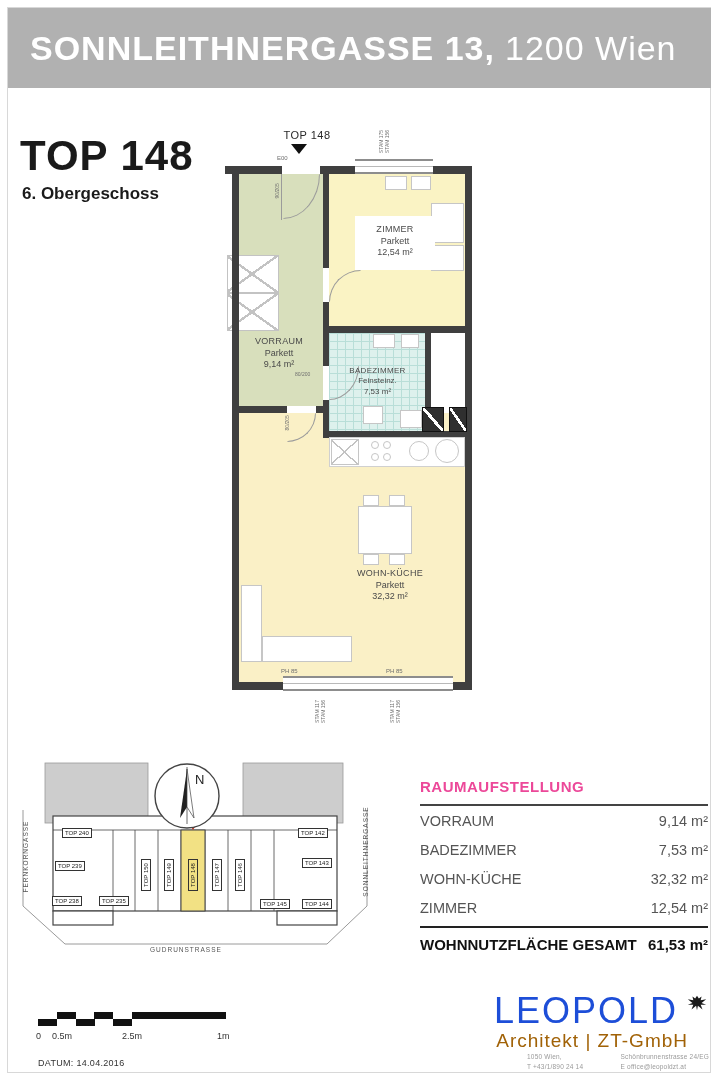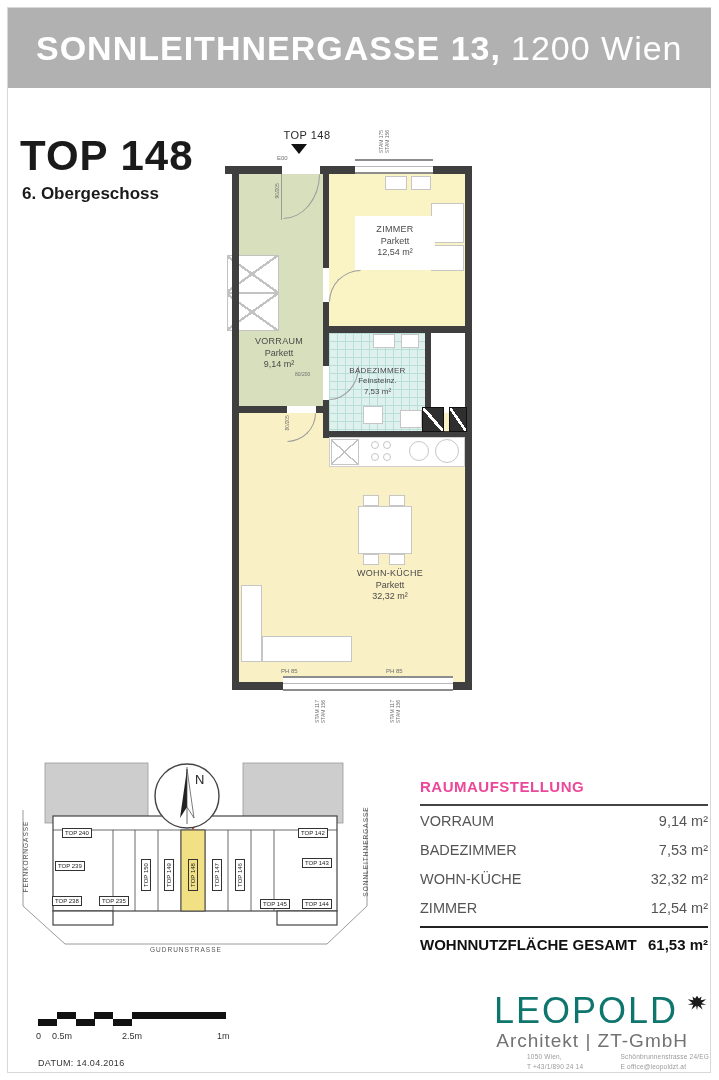--- a/index.html
+++ b/index.html
@@ -1,18 +1,18 @@
 <!DOCTYPE html>
 <html><head>
 <meta charset="utf-8">
 <style>
   * { margin:0; padding:0; box-sizing:border-box; }
   body { width:719px; height:1080px; background:#fff; font-family:"Liberation Sans", sans-serif; position:relative; overflow:hidden; }
   .frame { position:absolute; left:7px; top:7px; width:704px; height:1066px; border:1px solid #d8d8d8; pointer-events:none; }
-  .header { position:absolute; left:8px; top:8px; width:703px; height:80px; background:#b1b1b1; color:#fff; display:flex; align-items:center; padding-left:28px; font-size:34px; letter-spacing:1px; }
+  .header { position:absolute; left:8px; top:8px; width:703px; height:80px; background:#b1b1b1; color:#fff; display:flex; align-items:center; padding-left:22px; font-size:34px; letter-spacing:1px; }
   .header b { font-weight:700; margin-right:10px; }
   .header span.light { font-weight:400; }
   .unit-title { position:absolute; left:20px; top:132px; font-size:42px; font-weight:800; color:#1a1a1a; letter-spacing:1px; }
   .floor-title { position:absolute; left:22px; top:184px; font-size:17px; font-weight:700; color:#1a1a1a; }
 
   
   .plan { position:absolute; left:225px; top:128px; width:252px; height:602px; }
   .wall { position:absolute; background:#3f3f3f; }
   .room { position:absolute; }
   .bath-tiles { background-color:#def1ed; background-image:linear-gradient(#b9ded8 1px, transparent 1px), linear-gradient(90deg,#b9ded8 1px, transparent 1px); background-size:8px 8px; }
@@ -41,22 +41,22 @@
   
   .rtable { position:absolute; left:420px; top:778px; width:288px; color:#555; }
   .rtable .ttl { font-size:15px; font-weight:700; color:#ec4899; letter-spacing:.5px; }
   .rtable .line1 { height:2px; background:#444; margin-top:9px; }
   .rtable .row { display:flex; justify-content:space-between; font-size:14.5px; padding:7px 0 6px 0; }
   .rtable .line2 { height:2px; background:#222; margin-top:4px; }
   .rtable .total { display:flex; justify-content:space-between; font-size:15px; font-weight:700; color:#111; padding-top:8px; }
 
   
   .brandrow { position:absolute; left:420px; top:993px; width:288px; display:flex; justify-content:flex-end; align-items:flex-start; gap:8px; }
-  .brand { font-size:36px; letter-spacing:2px; color:#0f766e; font-weight:400; line-height:1; }
-  .brand-sub { position:absolute; left:420px; top:1030px; width:268px; text-align:right; font-size:19px; color:#737373; letter-spacing:1px; }
+  .brand { font-size:36px; letter-spacing:2px; color:#1d4ed8; font-weight:400; line-height:1; }
+  .brand-sub { position:absolute; left:420px; top:1030px; width:268px; text-align:right; font-size:19px; color:#a16207; letter-spacing:1px; }
   .contact { position:absolute; left:527px; top:1052px; width:182px; display:flex; justify-content:space-between; font-size:6.5px; color:#9a9a9a; line-height:1.6; letter-spacing:.2px; }
 
   
   .sb { position:absolute; background:#111; height:7px; }
   .sb-label { position:absolute; font-size:9px; color:#333; }
   .datum { position:absolute; left:38px; top:1058px; font-size:9px; color:#333; letter-spacing:.3px; }
 </style>
 </head>
 <body>
 

